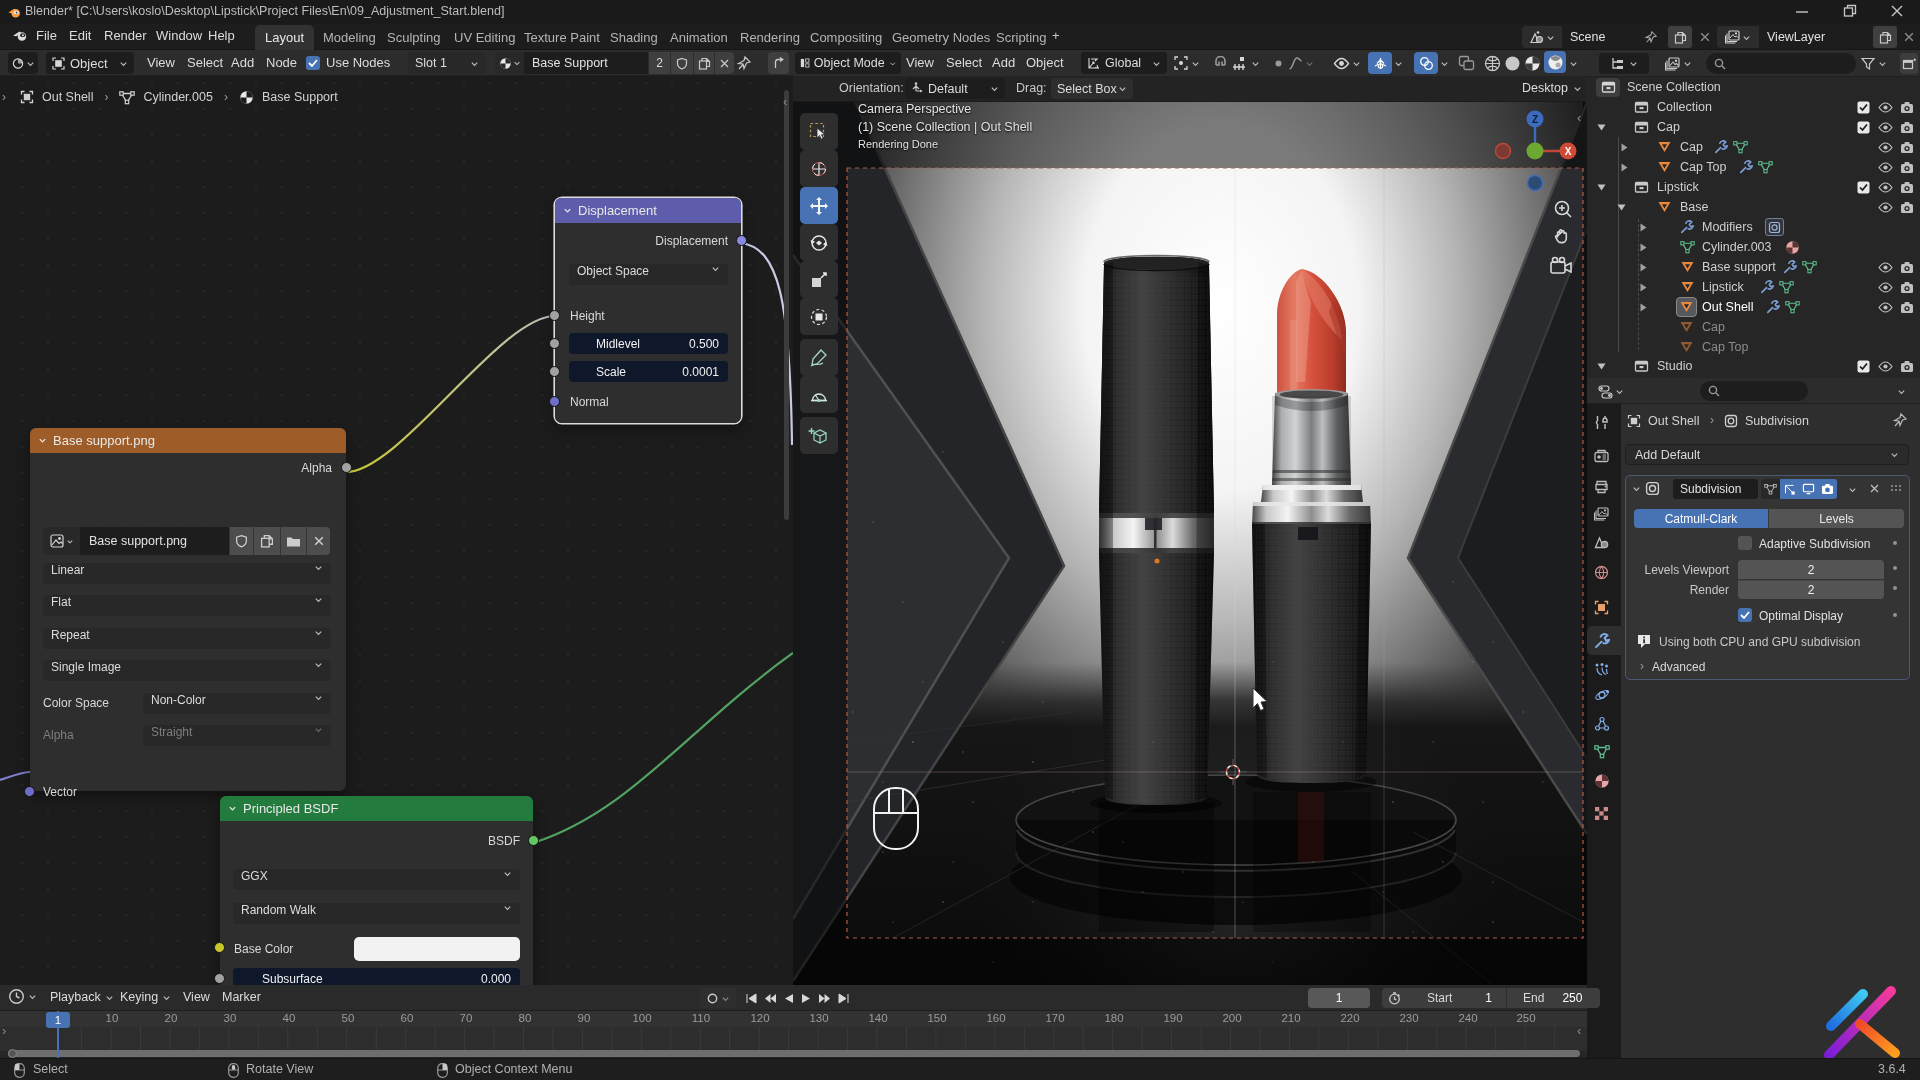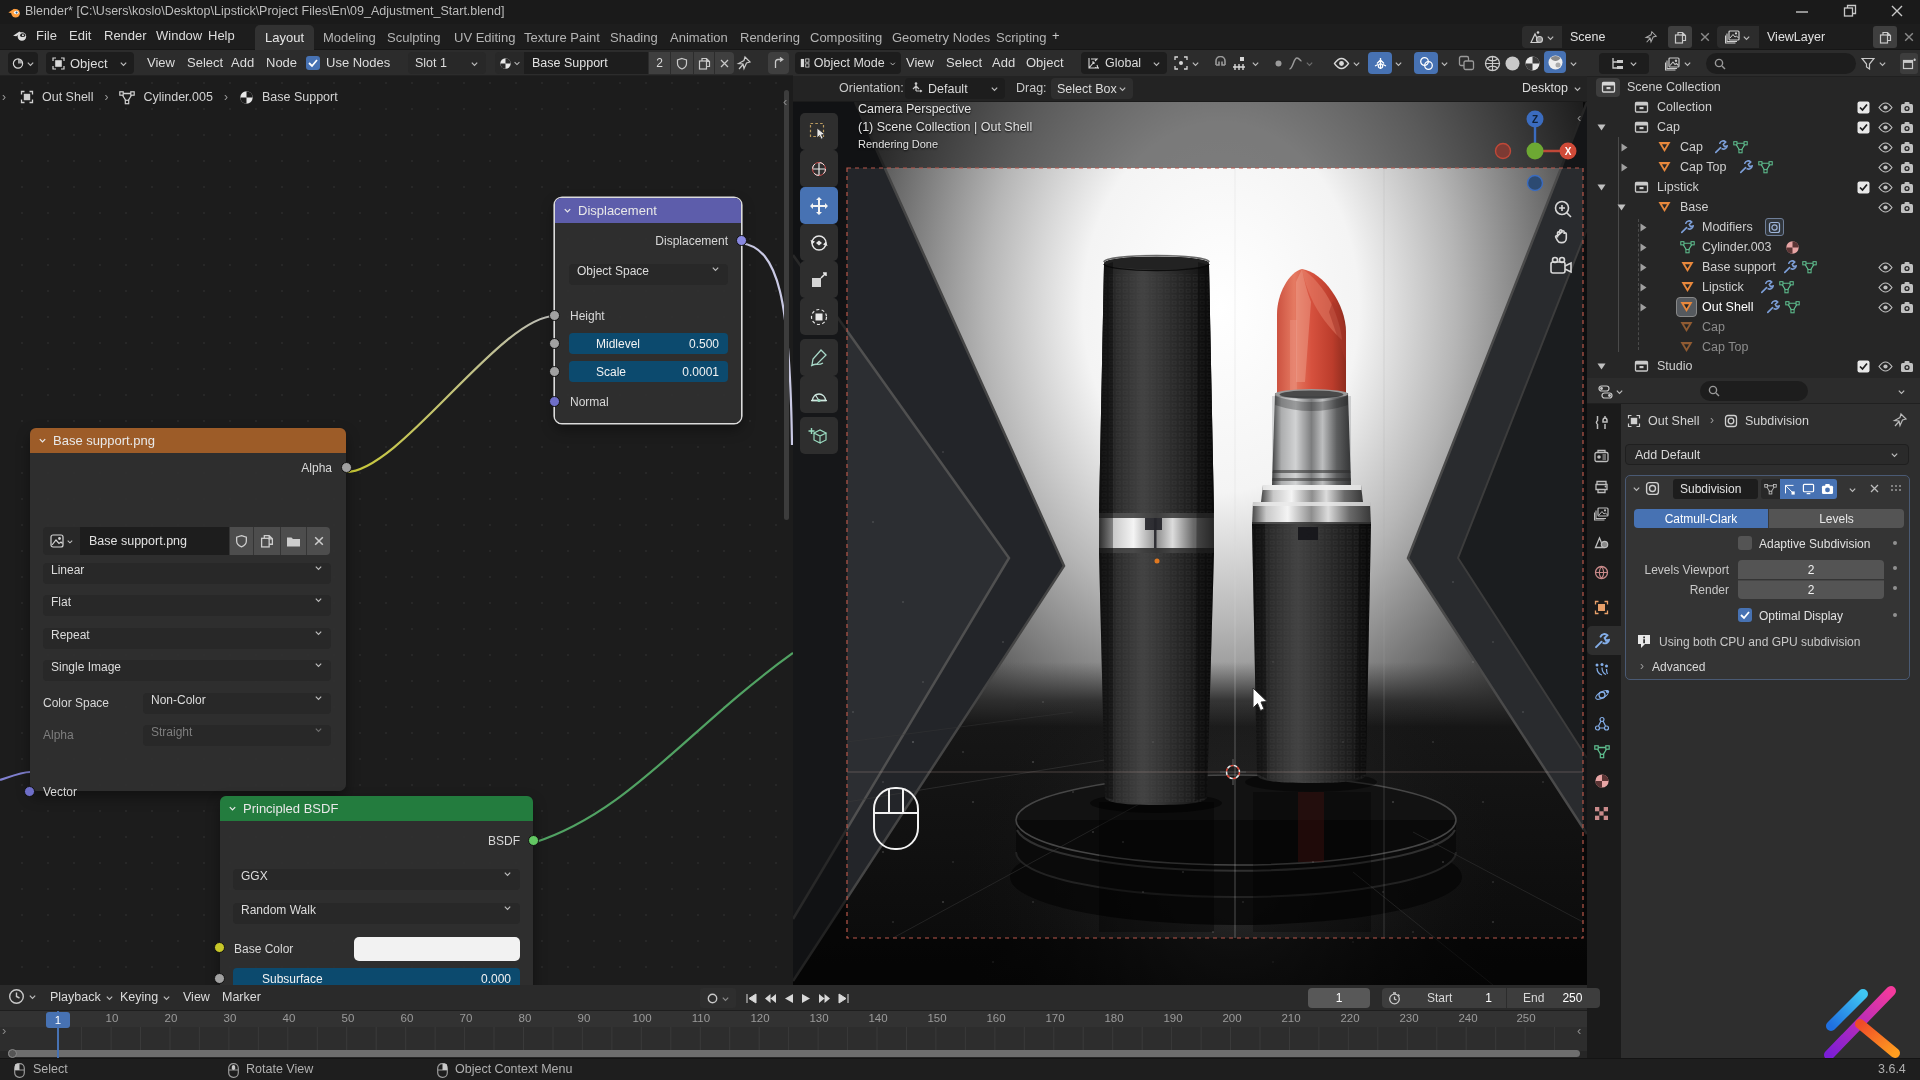--- a/index.html
+++ b/index.html
@@ -23,21 +23,21 @@
 
 
 #nodeed { left:0; top:50px; width:793px; height:935px; background:#1c1c1c; overflow:hidden; }
 #nodehead { position:absolute; left:0; top:0; width:793px; height:26px; background:#2c2c2c; border-bottom:1px solid #212121; }
 #nodehead .m { position:absolute; top:5px; font-size:13px; color:#dcdcdc; }
 .node { position:absolute; border-radius:7px; background:rgba(48,48,48,0.97); box-shadow:0 6px 14px rgba(0,0,0,0.4); }
 .node .nhead { height:25px; border-radius:6px 6px 0 0; display:flex; align-items:center; padding-left:8px; color:#e8e8e8; font-size:13px; gap:6px; }
 .nrow { position:relative; display:flex; align-items:center; font-size:12px; color:#d8d8d8; }
 .sock { position:absolute; width:11px; height:11px; border-radius:50%; border:1px solid #121212; }
 .ndd { background:#282828; border-radius:4px; height:21px; display:flex; align-items:flex-start; padding:0 8px; color:#dcdcdc; font-size:12px; justify-content:space-between; }
-.nslider { background:#0c4a6e; border-radius:4px; height:21px; display:flex; align-items:center; padding:0 9px; color:#f2f2f2; font-size:12px; justify-content:space-between; }
+.nslider { background:#0f172a; border-radius:4px; height:21px; display:flex; align-items:center; padding:0 9px; color:#f2f2f2; font-size:12px; justify-content:space-between; }
 
 
 #viewport { left:793px; top:50px; width:794px; height:935px; background:#111; overflow:hidden; }
 #vphead { position:absolute; left:0; top:0; width:794px; height:26px; background:#2c2c2c; }
 #vprow2 { position:absolute; left:0; top:26px; width:794px; height:26px; background:#232323; border-bottom:1px solid #1b1b1b; }
 .vpm { position:absolute; top:5px; font-size:13px; color:#dcdcdc; }
 .toolbtn { position:absolute; left:7px; width:38px; height:37px; background:#2e2e2e; border-radius:5px; display:flex; align-items:center; justify-content:center; }
 .toolbtn.blue { background:#4772b3; }
 
 

